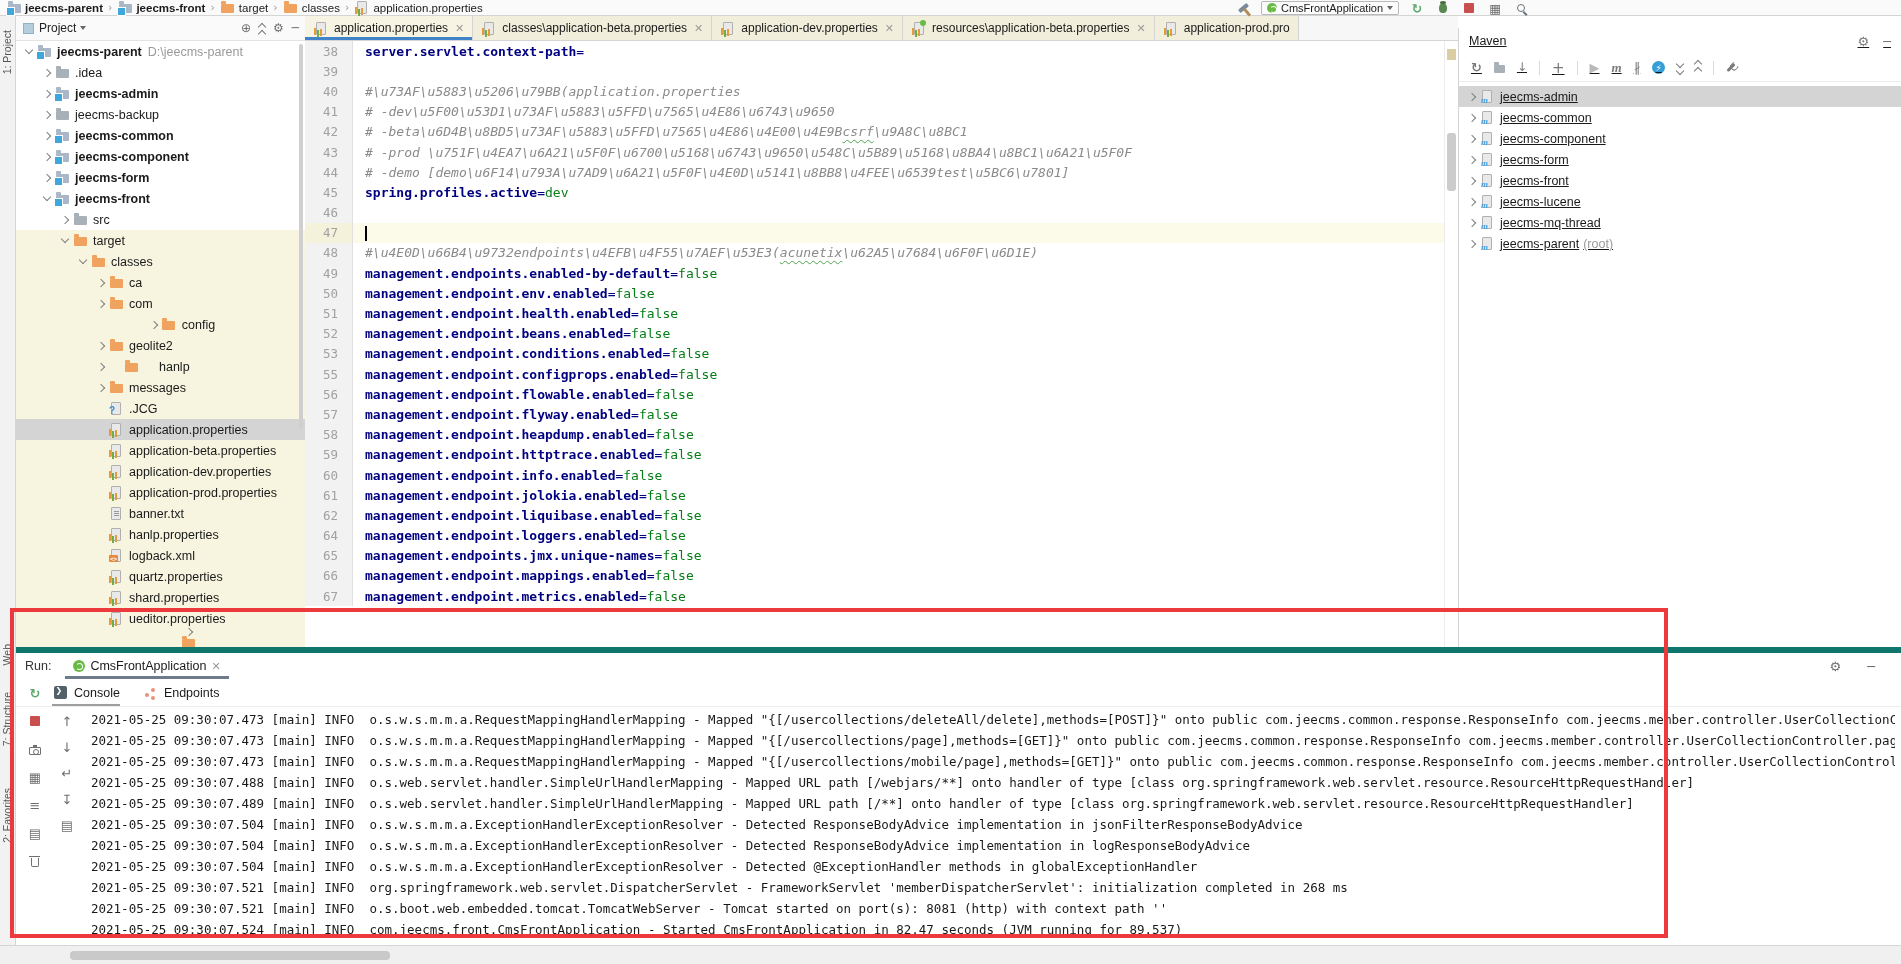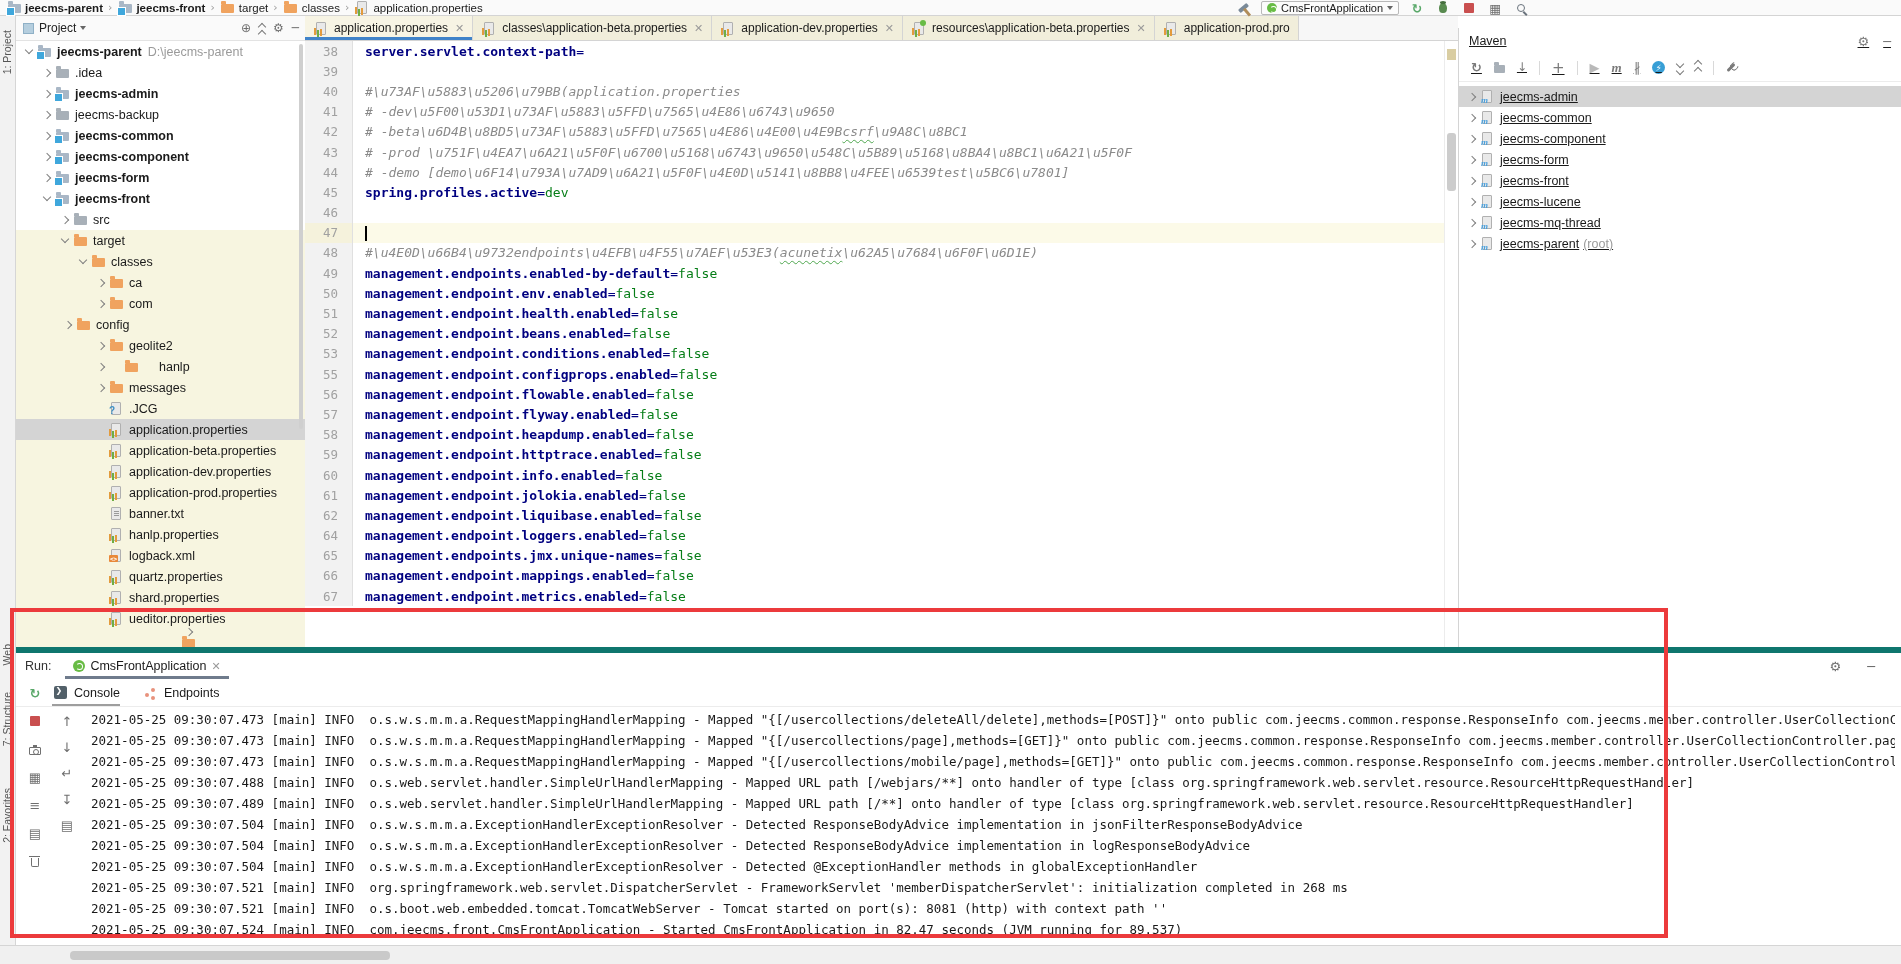--- a/index.html
+++ b/index.html
@@ -368,21 +368,21 @@
         </div>
         <div class="trow yellow" style="padding-left: 78px;">
           <span class="chev-slot">
             <span class="chev col"></span>
           </span>
           <span class="ic">
             <span class="fold orange"></span>
           </span>
           <span class="lbl">com</span>
         </div>
-        <div class="trow yellow" style="padding-left: 45px;">
+        <div class="trow yellow" style="padding-left: 45px; justify-content: center;">
           <span class="chev-slot">
             <span class="chev col"></span>
           </span>
           <span class="ic">
             <span class="fold orange"></span>
           </span>
           <span class="lbl">config</span>
         </div>
         <div class="trow yellow" style="padding-left: 78px;">
           <span class="chev-slot">

